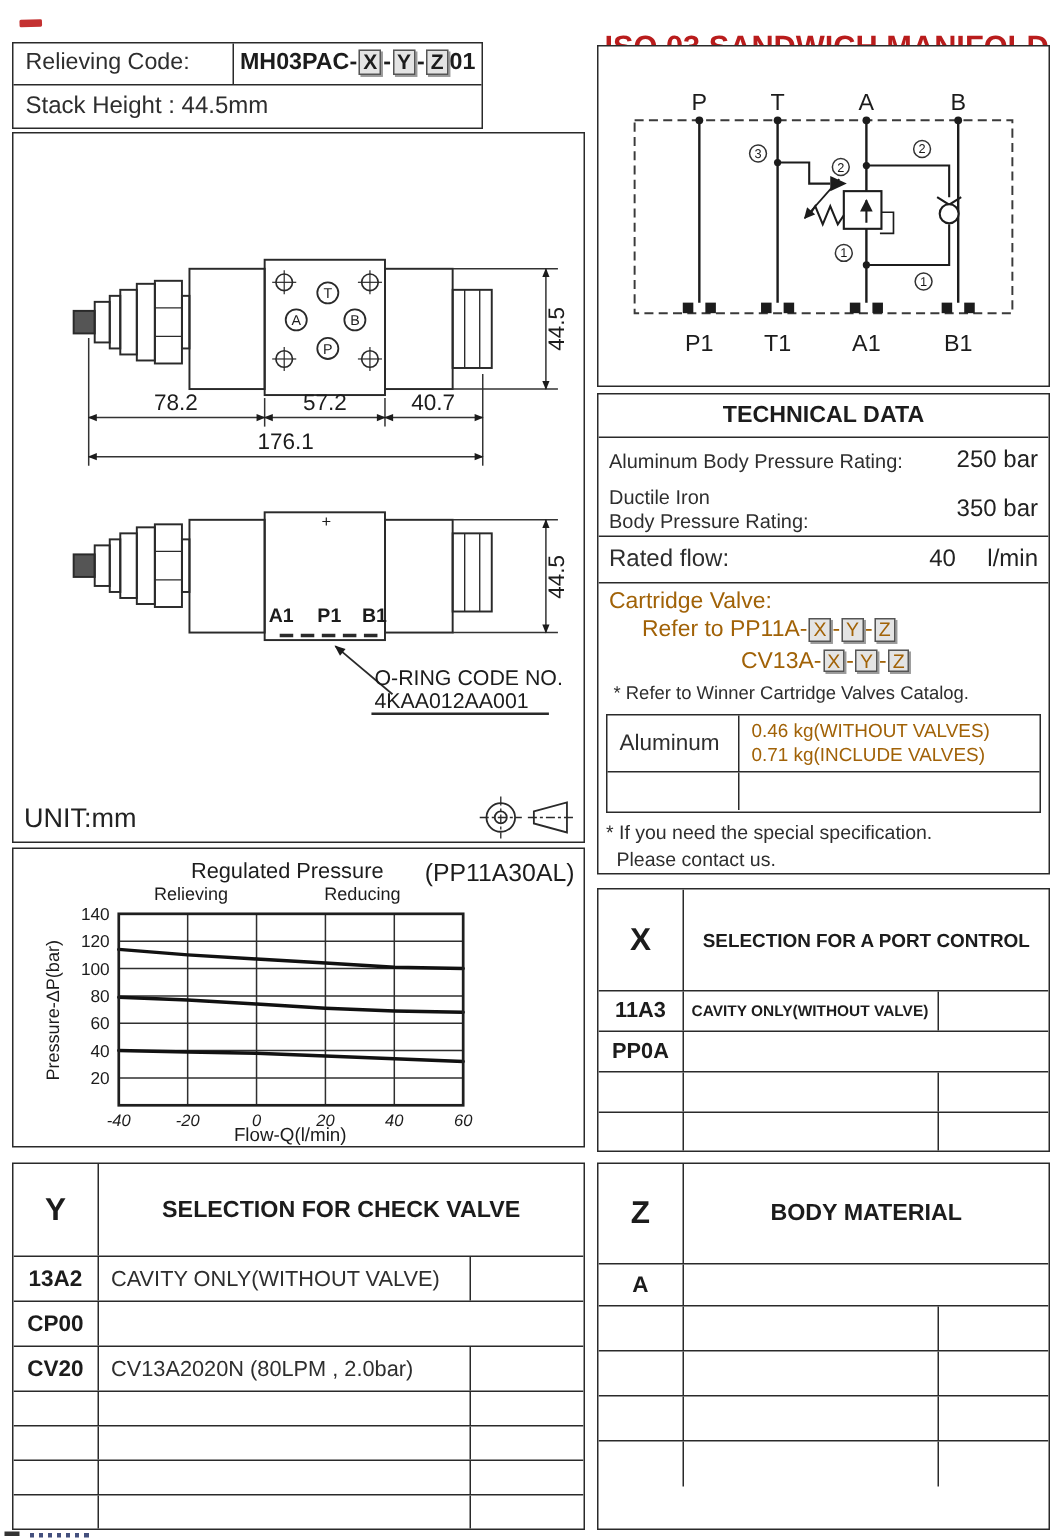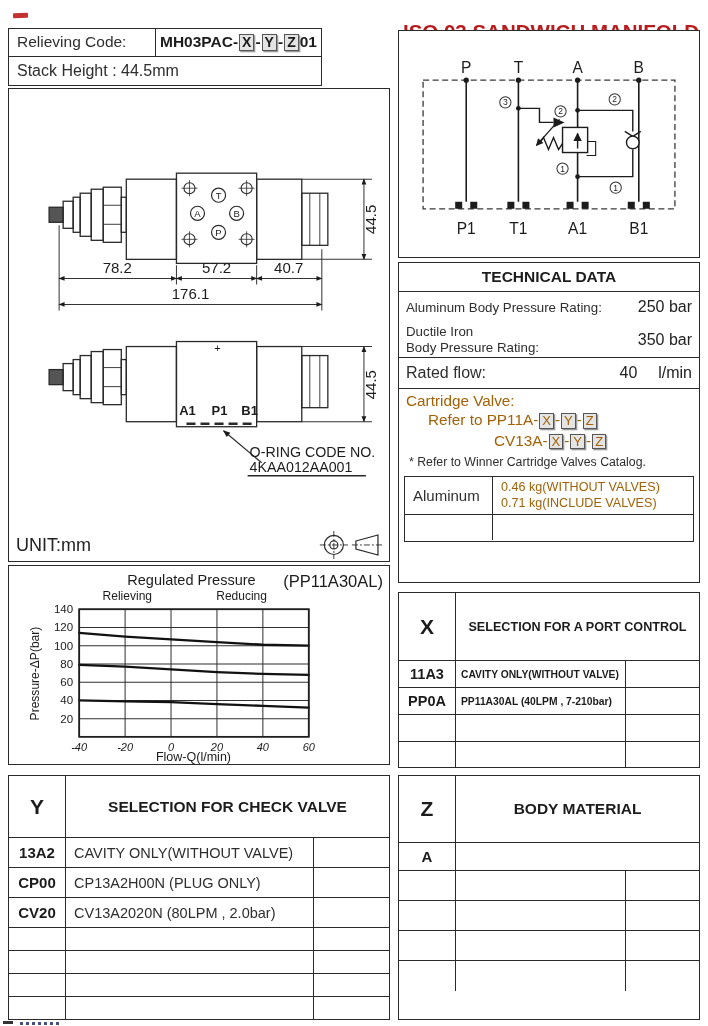--- a/index.html
+++ b/index.html
@@ -270,20 +270,24 @@
       <div style="width:88px;border-right:1.3px solid #2a2a2a;display:flex;align-items:center;padding-left:8px;font-size:15px;color:#2e2e2e;">Aluminum</div>
       <div style="flex:1;padding:2px 0 0 8px;font-size:12.6px;color:#a16207;line-height:1.3;">
         <div>0.46  kg(WITHOUT VALVES)</div>
         <div>0.71  kg(INCLUDE VALVES)</div>
       </div>
     </div>
     <div class="flex" style="height:25px;">
       <div style="width:88px;border-right:1.3px solid #2a2a2a;"></div>
       <div style="flex:1;"></div>
     </div>
+  </div>
+  <div style="padding:4px 0 0 5px;font-size:13px;color:#2e2e2e;line-height:1.35;">
+    <div>* If you need the special specification.</div>
+    <div style="padding-left:7px;">Please contact us.</div>
   </div>
 </div>
 
 <div class="abs box" style="left:8px;top:565px;width:382px;height:200px;">
   <svg id="chart-svg" width="100%" height="100%" viewBox="0 0 379 197" preserveAspectRatio="none">
     <text x="182" y="19" font-size="14.5" text-anchor="middle">Regulated Pressure</text>
     <text x="373" y="21" font-size="16.5" text-anchor="end">(PP11A30AL)</text>
     <text x="118" y="34" font-size="12" text-anchor="middle">Relieving</text>
     <text x="232" y="34" font-size="12" text-anchor="middle">Reducing</text>
     <text x="30" y="107" font-size="12" text-anchor="middle" transform="rotate(-90 30 107)">Pressure-ΔP(bar)</text>
@@ -332,21 +336,20 @@
     <div class="hdr-cell" style="width:57px;border-right:1.4px solid #2a2a2a;font-size:21px;">X</div>
     <div class="hdr-cell" style="flex:1;font-size:12.6px;">SELECTION FOR A PORT CONTROL</div>
   </div>
   <div class="flex" style="height:27px;border-bottom:1.2px solid #2a2a2a;">
     <div class="code-cell" style="width:57px;border-right:1.2px solid #2a2a2a;font-size:14.5px;">11A3</div>
     <div class="desc-cell" style="width:170px;border-right:1.2px solid #2a2a2a;font-size:10.3px;font-weight:600;padding-left:5px;">CAVITY ONLY(WITHOUT VALVE)</div>
     <div style="flex:1;"></div>
   </div>
   <div class="flex" style="height:27px;border-bottom:1.2px solid #2a2a2a;">
     <div class="code-cell" style="width:57px;border-right:1.2px solid #2a2a2a;font-size:14.5px;">PP0A</div>
-    <div class="desc-cell" style="width:170px;border-right:1.2px solid #2a2a2a;font-size:10.3px;font-weight:600;padding-left:5px;">PP11A30AL (40LPM , 7-210bar)</div>
     <div style="flex:1;"></div>
   </div>
   <div class="flex" style="height:27px;border-bottom:1.2px solid #2a2a2a;">
     <div class="code-cell" style="width:57px;border-right:1.2px solid #2a2a2a;"></div>
     <div class="desc-cell" style="width:170px;border-right:1.2px solid #2a2a2a;"></div>
     <div style="flex:1;"></div>
   </div>
   <div class="flex" style="height:27px;">
     <div class="code-cell" style="width:57px;border-right:1.2px solid #2a2a2a;"></div>
     <div class="desc-cell" style="width:170px;border-right:1.2px solid #2a2a2a;"></div>
@@ -359,21 +362,20 @@
     <div class="hdr-cell" style="width:57px;border-right:1.4px solid #2a2a2a;font-size:21px;">Y</div>
     <div class="hdr-cell" style="flex:1;font-size:15.5px;">SELECTION FOR CHECK VALVE</div>
   </div>
   <div class="flex" style="height:30px;border-bottom:1.2px solid #2a2a2a;">
     <div class="code-cell" style="width:57px;border-right:1.2px solid #2a2a2a;font-size:15px;">13A2</div>
     <div class="desc-cell" style="width:248px;border-right:1.2px solid #2a2a2a;font-size:14.5px;color:#2e2e2e;">CAVITY ONLY(WITHOUT VALVE)</div>
     <div style="flex:1;"></div>
   </div>
   <div class="flex" style="height:30px;border-bottom:1.2px solid #2a2a2a;">
     <div class="code-cell" style="width:57px;border-right:1.2px solid #2a2a2a;font-size:15px;">CP00</div>
-    <div class="desc-cell" style="width:248px;border-right:1.2px solid #2a2a2a;font-size:14.5px;color:#2e2e2e;">CP13A2H00N (PLUG ONLY)</div>
     <div style="flex:1;"></div>
   </div>
   <div class="flex" style="height:30px;border-bottom:1.2px solid #2a2a2a;">
     <div class="code-cell" style="width:57px;border-right:1.2px solid #2a2a2a;font-size:15px;">CV20</div>
     <div class="desc-cell" style="width:248px;border-right:1.2px solid #2a2a2a;font-size:14.5px;color:#2e2e2e;">CV13A2020N (80LPM , 2.0bar)</div>
     <div style="flex:1;"></div>
   </div>
   <div class="flex" style="height:23px;border-bottom:1.2px solid #2a2a2a;">
     <div style="width:57px;border-right:1.2px solid #2a2a2a;"></div>
     <div style="width:248px;border-right:1.2px solid #2a2a2a;"></div>

